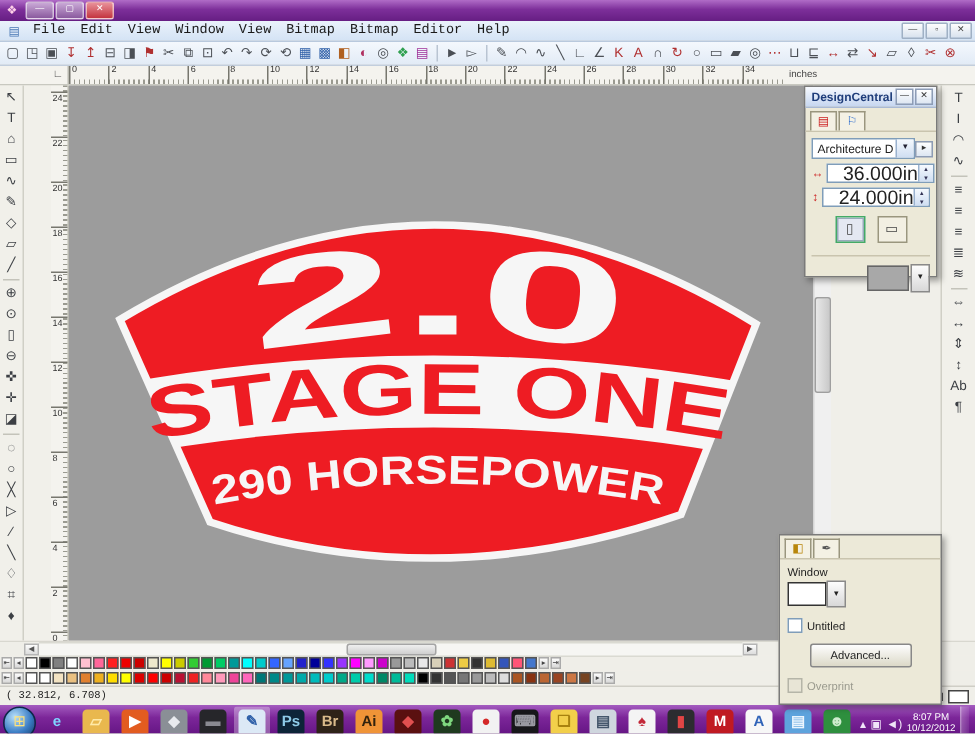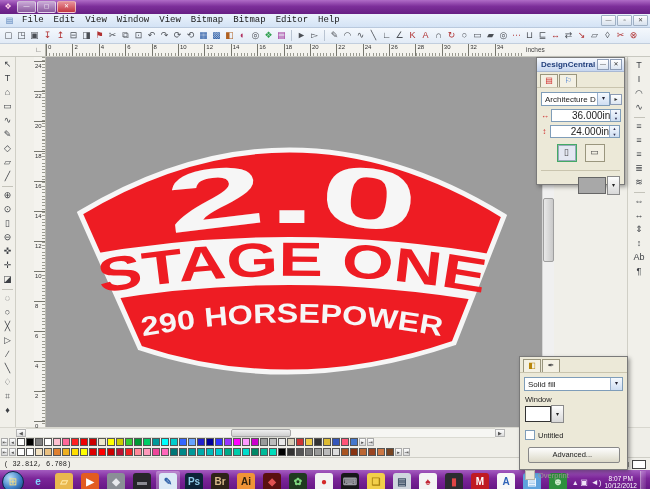--- a/index.html
+++ b/index.html
@@ -47,37 +47,37 @@
   .ptitle .pt{flex:1;}
   .pbtn{width:10px;height:9px;border:1px solid #8d9cb5;background:linear-gradient(#ffffff,#dde6f2);font-size:6px;line-height:8px;text-align:center;color:#333;margin-left:1px;font-weight:normal;}
   .ptabs{display:flex;gap:1px;padding:2px 3px 0 3px;border-bottom:1px solid #c9c4ae;}
   .ptab{width:16px;height:12px;border:1px solid #9a967e;border-bottom:none;background:#f4f1e4;text-align:center;font-size:8px;line-height:12px;}
   .combo{display:flex;align-items:center;border:1px solid #7f9db9;background:#fff;height:12px;margin:4px 4px 2px 4px;}
   .combo .cval{flex:1;padding-left:3px;font-size:8px;white-space:nowrap;overflow:hidden;}
   .combo .cbtn{width:11px;height:100%;background:linear-gradient(#f5f9fe,#cfdef2);border-left:1px solid #9ab2cf;font-size:6px;line-height:11px;text-align:center;color:#223;}
   .fieldrow{display:flex;align-items:center;margin:3px 4px 0 4px;gap:2px;}
   .ficon{width:12px;height:10px;color:#c22;font-size:8px;line-height:10px;text-align:center;}
   .fbox{flex:1;display:flex;border:1px solid #7f9db9;background:#fff;height:11px;align-items:center;}
-  .fbox .fval{flex:1;padding-left:20px;font-size:10px;}
+  .fbox .fval{flex:1;padding-left:10px;font-size:13px;}
   .spin{width:9px;height:100%;border-left:1px solid #9ab2cf;background:linear-gradient(#f5f9fe,#cfdef2);display:flex;flex-direction:column;}
   .spin span{flex:1;font-size:4px;line-height:5px;text-align:center;color:#335;}
   .orient{display:flex;justify-content:center;gap:8px;margin-top:6px;}
   .obtn{width:18px;height:16px;border:1px solid #9a967e;background:#f2efe2;text-align:center;font-size:9px;line-height:15px;color:#444;}
   .obtn.sel{border:1px solid #4a6;box-shadow:inset 0 0 0 1px #9ab;background:#e4e8f2;}
   .pswatchrow{display:flex;justify-content:flex-end;align-items:center;gap:1px;margin:8px 4px 4px 4px;border-top:1px solid #c9c4ae;padding-top:5px;}
   .bigswatch{width:26px;height:15px;background:#a8a8a8;border:1px solid #666;}
   .dropbtn{width:11px;height:17px;background:linear-gradient(#fdfdfd,#d8d8d8);border:1px solid #8a8a8a;font-size:6px;line-height:16px;text-align:center;}
   .plabel{font-size:7.5px;margin:4px 0 1px 5px;}
   .fsswatchrow{display:flex;align-items:center;margin-left:5px;}
   .fsswatch{width:24px;height:14px;background:#fff;border:1px solid #333;}
   .checkrow{display:flex;align-items:center;gap:3px;margin:7px 0 0 5px;font-size:7.5px;}
   .cbox{width:8px;height:8px;border:1px solid #7f9db9;background:#fff;}
   .checkrow.dis{color:#9a9a8e;}
   .checkrow.dis .cbox{border-color:#b5b5a8;background:#e8e5d6;}
-  .advbtn{display:block;margin:7px auto 0 auto;width:66px;height:14px;border:1px solid #888;border-radius:2px;background:linear-gradient(#fdfdfd,#dcd9c8);font-size:7.5px;line-height:13px;color:#222;padding-left:24px;}
+  .advbtn{display:block;margin:7px auto 0 auto;width:66px;height:14px;border:1px solid #888;border-radius:2px;background:linear-gradient(#fdfdfd,#dcd9c8);font-size:7.5px;text-align:center;line-height:13px;color:#222;}
   
   .hscrollrow{height:9px;display:flex;align-items:center;background:#efeee8;border-top:1px solid #d8d7cf;}
   .hs{display:flex;align-items:center;width:489px;margin-left:16px;}
   .hsarrow{width:10px;height:8px;background:linear-gradient(#fdfdfd,#dcdcdc);border:1px solid #b5b5b5;font-size:5px;line-height:7px;text-align:center;color:#555;box-sizing:border-box;}
   .hstrack{flex:1;height:8px;background:#f6f6f3;border:1px solid #dadad2;border-left:none;border-right:none;position:relative;}
   .hsthumb{position:absolute;left:50%;transform:translateX(-50%);width:58px;height:6px;top:0;background:linear-gradient(#ececec,#cwhite);background:linear-gradient(#efefef,#cfcfcf);border:1px solid #a5a5a5;border-radius:2px;}
   .palrow{height:10px;display:flex;align-items:center;background:#efeee8;padding-left:1px;}
   .pnav{width:7px;height:8px;background:linear-gradient(#fdfdfd,#d8d8d8);border:1px solid #aaa;font-size:5px;line-height:7px;text-align:center;color:#444;box-sizing:border-box;margin-right:1px;}
   .swatches{display:flex;align-items:center;}
   .swatch{width:8px;height:8px;border:1px solid #555;margin-right:1px;background:#fff;box-sizing:border-box;}
@@ -557,24 +557,20 @@
       <span class="bigswatch"></span>
       <span class="dropbtn">▾</span>
     </div>
   </div>
 
   <div class="panel" style="left:519px;top:356px;width:107px;height:112px;">
     <div class="ptabs">
       <span class="ptab" style="color:#b8860b;">◧</span>
       <span class="ptab" style="color:#555;">✒</span>
     </div>
-    <div class="combo">
-      <span class="cval">Solid fill</span>
-      <span class="cbtn">▾</span>
-    </div>
     <div class="plabel">Window</div>
     <div class="fsswatchrow">
       <span class="fsswatch"></span>
       <span class="dropbtn" style="height:16px;">▾</span>
     </div>
     <div class="checkrow">
       <span class="cbox"></span>
       <span>Untitled</span>
     </div>
     <span class="advbtn">Advanced...</span>

